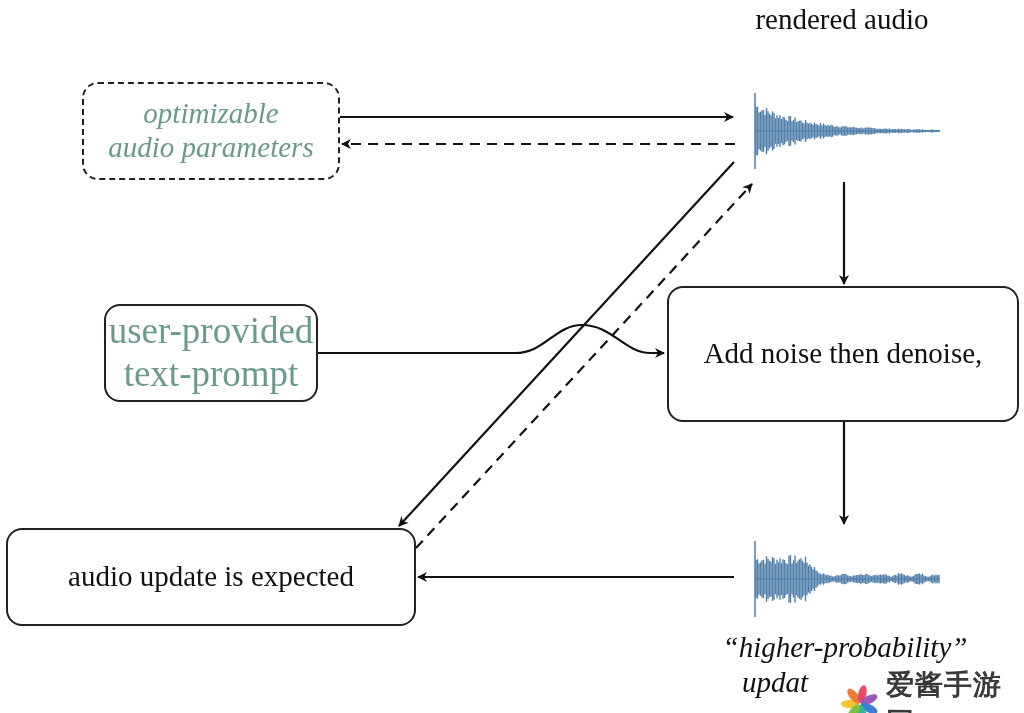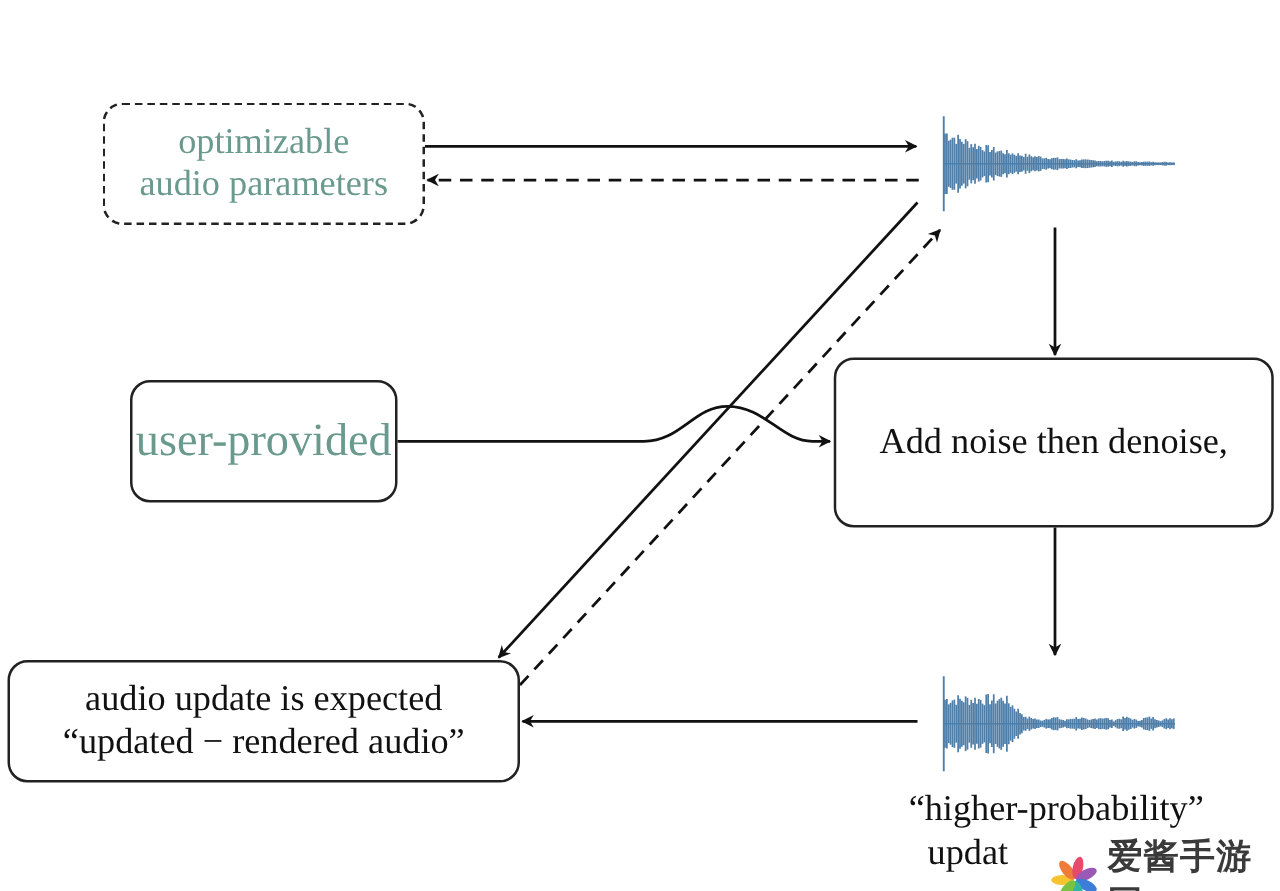--- a/index.html
+++ b/index.html
@@ -293,41 +293,42 @@
       <line x1="933" x2="933" y1="574.6224549154852" y2="583.3775450845148" stroke="#4f7ea8" stroke-width="1.4"></line>
       <line x1="934.5" x2="934.5" y1="575.563039857328" y2="582.436960142672" stroke="#4f7ea8" stroke-width="1.4"></line>
       <line x1="936" x2="936" y1="574.5001888241702" y2="583.4998111758298" stroke="#4f7ea8" stroke-width="1.4"></line>
       <line x1="937.5" x2="937.5" y1="575.3332388263599" y2="582.6667611736401" stroke="#4f7ea8" stroke-width="1.4"></line>
       <line x1="939" x2="939" y1="574.7290897026555" y2="583.2709102973445" stroke="#4f7ea8" stroke-width="1.4"></line>
       <line x1="755" x2="940" y1="579" y2="579" stroke="#4f7ea8" stroke-width="1.2"></line>
     </g>
 </svg>
 
 <div class="label" style="left:700px; top:2px; width:284px; font-size:29px;">
-</div>
-
-<div class="box dashed teal" style="left:82px; top:82px; width:258px; height:98px; font-size:29px;">
+  <span class="line">rendered audio</span>
+</div>
+
+<div class="box dashed teal" style="left:82px; top:82px; width:258px; height:98px; font-size:29px;font-style:italic;">
   <span class="line">optimizable</span>
   <span class="line">audio parameters</span>
 </div>
 
 <div class="box teal" style="left:104px; top:304px; width:214px; height:98px; font-size:37px;">
   <span class="line">user-provided</span>
+  <span class="line">text-prompt</span>
 </div>
 
 <div class="box" style="left:667px; top:286px; width:352px; height:136px; font-size:29px;gap:24px;">
   <span class="line">Add noise then denoise,</span>
 </div>
 
 <div class="box" style="left:6px; top:528px; width:410px; height:98px; font-size:29px;">
   <span class="line">audio update is expected</span>
-  <span class="line">“updated − rendered audio”</span>
-</div>
-
-<div class="label" style="left:690px; top:630px; width:310px; font-size:29px;">
+</div>
+
+<div class="label" style="left:690px; top:630px; width:310px; font-size:29px;font-style:italic;">
   <span class="line">“higher-probability”</span>
   <span class="line" style="text-align:left; padding-left:52px;">updat</span>
 </div>
 
 <div class="wm">
   <svg width="44" height="44" viewBox="-22 -22 44 44" id="flower">
       <ellipse cx="0" cy="-11" rx="4.5" ry="10" fill="#f6c431" transform="rotate(-90)"></ellipse>
       <ellipse cx="0" cy="-11" rx="4.5" ry="10" fill="#f07c3a" transform="rotate(-38.57142857142857)"></ellipse>
       <ellipse cx="0" cy="-11" rx="4.5" ry="10" fill="#e84a6a" transform="rotate(12.857142857142861)"></ellipse>
       <ellipse cx="0" cy="-11" rx="4.5" ry="10" fill="#9b59b6" transform="rotate(64.28571428571428)"></ellipse>

